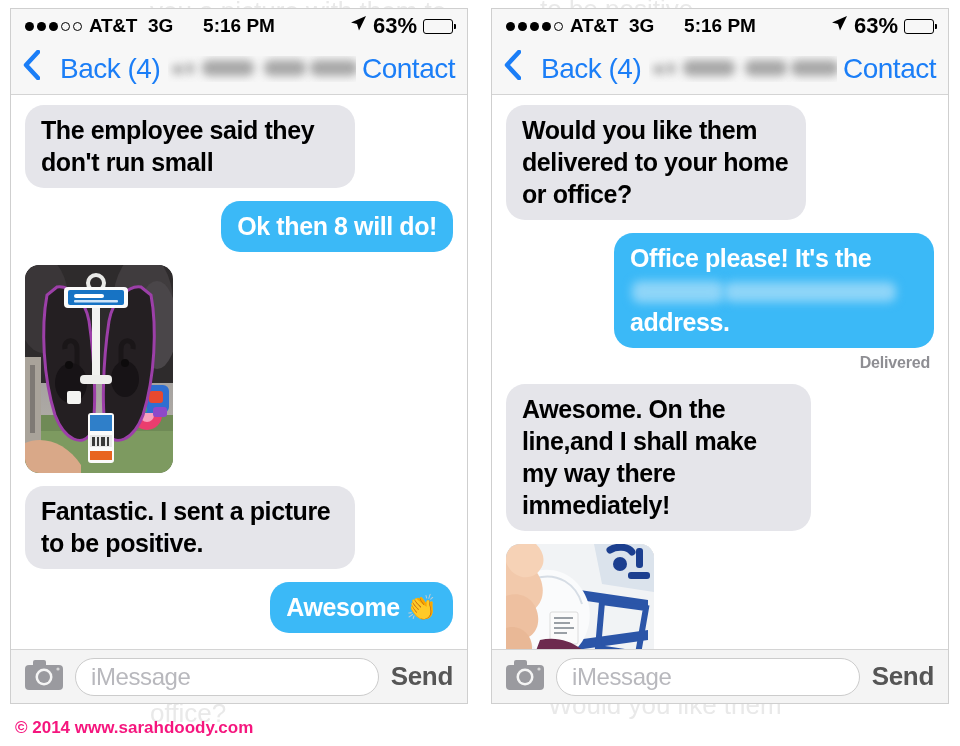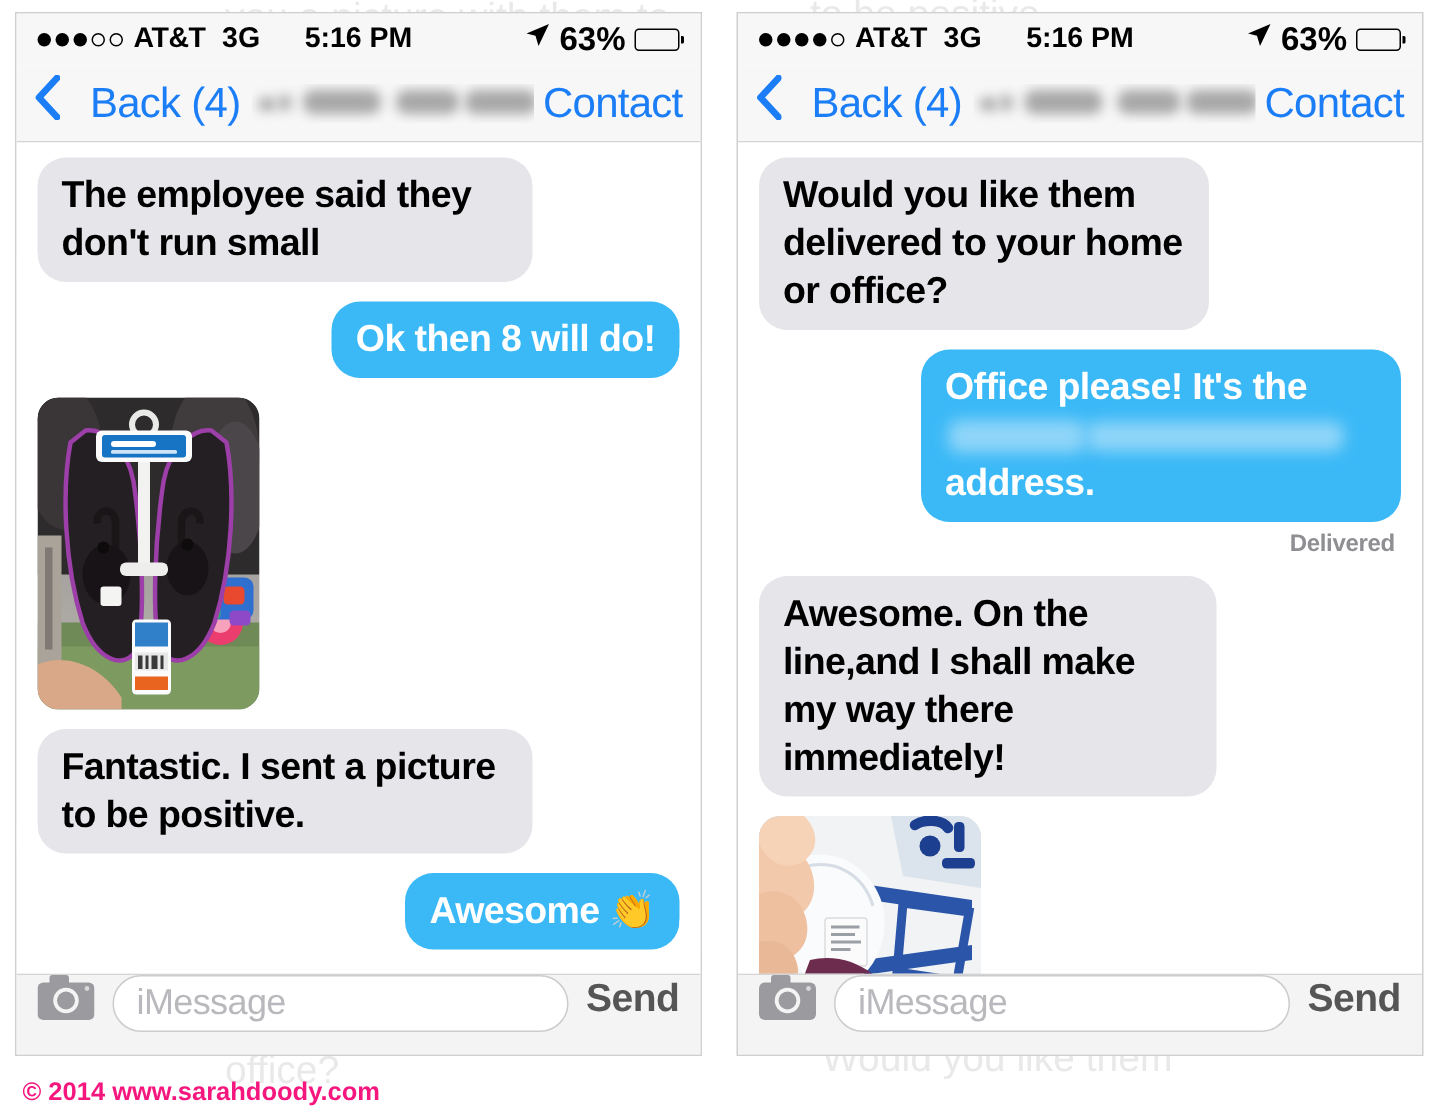--- a/index.html
+++ b/index.html
@@ -281,20 +281,21 @@
   }
   .photo svg { display: block; }
 
   
   .composer {
     flex: 0 0 54px;
     height: 54px;
     background: #f4f4f4;
     border-top: 1px solid #d4d4d4;
     display: flex;
+    align-items: center;
     gap: 12px;
     padding: 0 14px;
     box-sizing: border-box;
   }
   .cam-icon { flex: 0 0 auto; display: block; cursor: pointer; }
   .imsg-field {
     flex: 1 1 auto;
     height: 38px;
     background: #fff;
     border: 1px solid #ccc;

